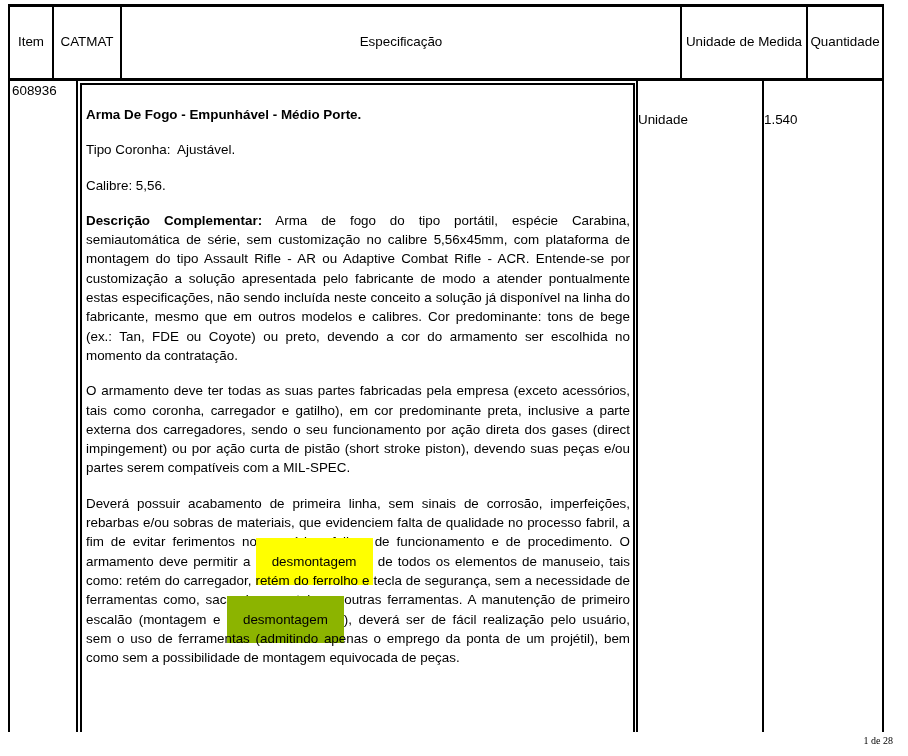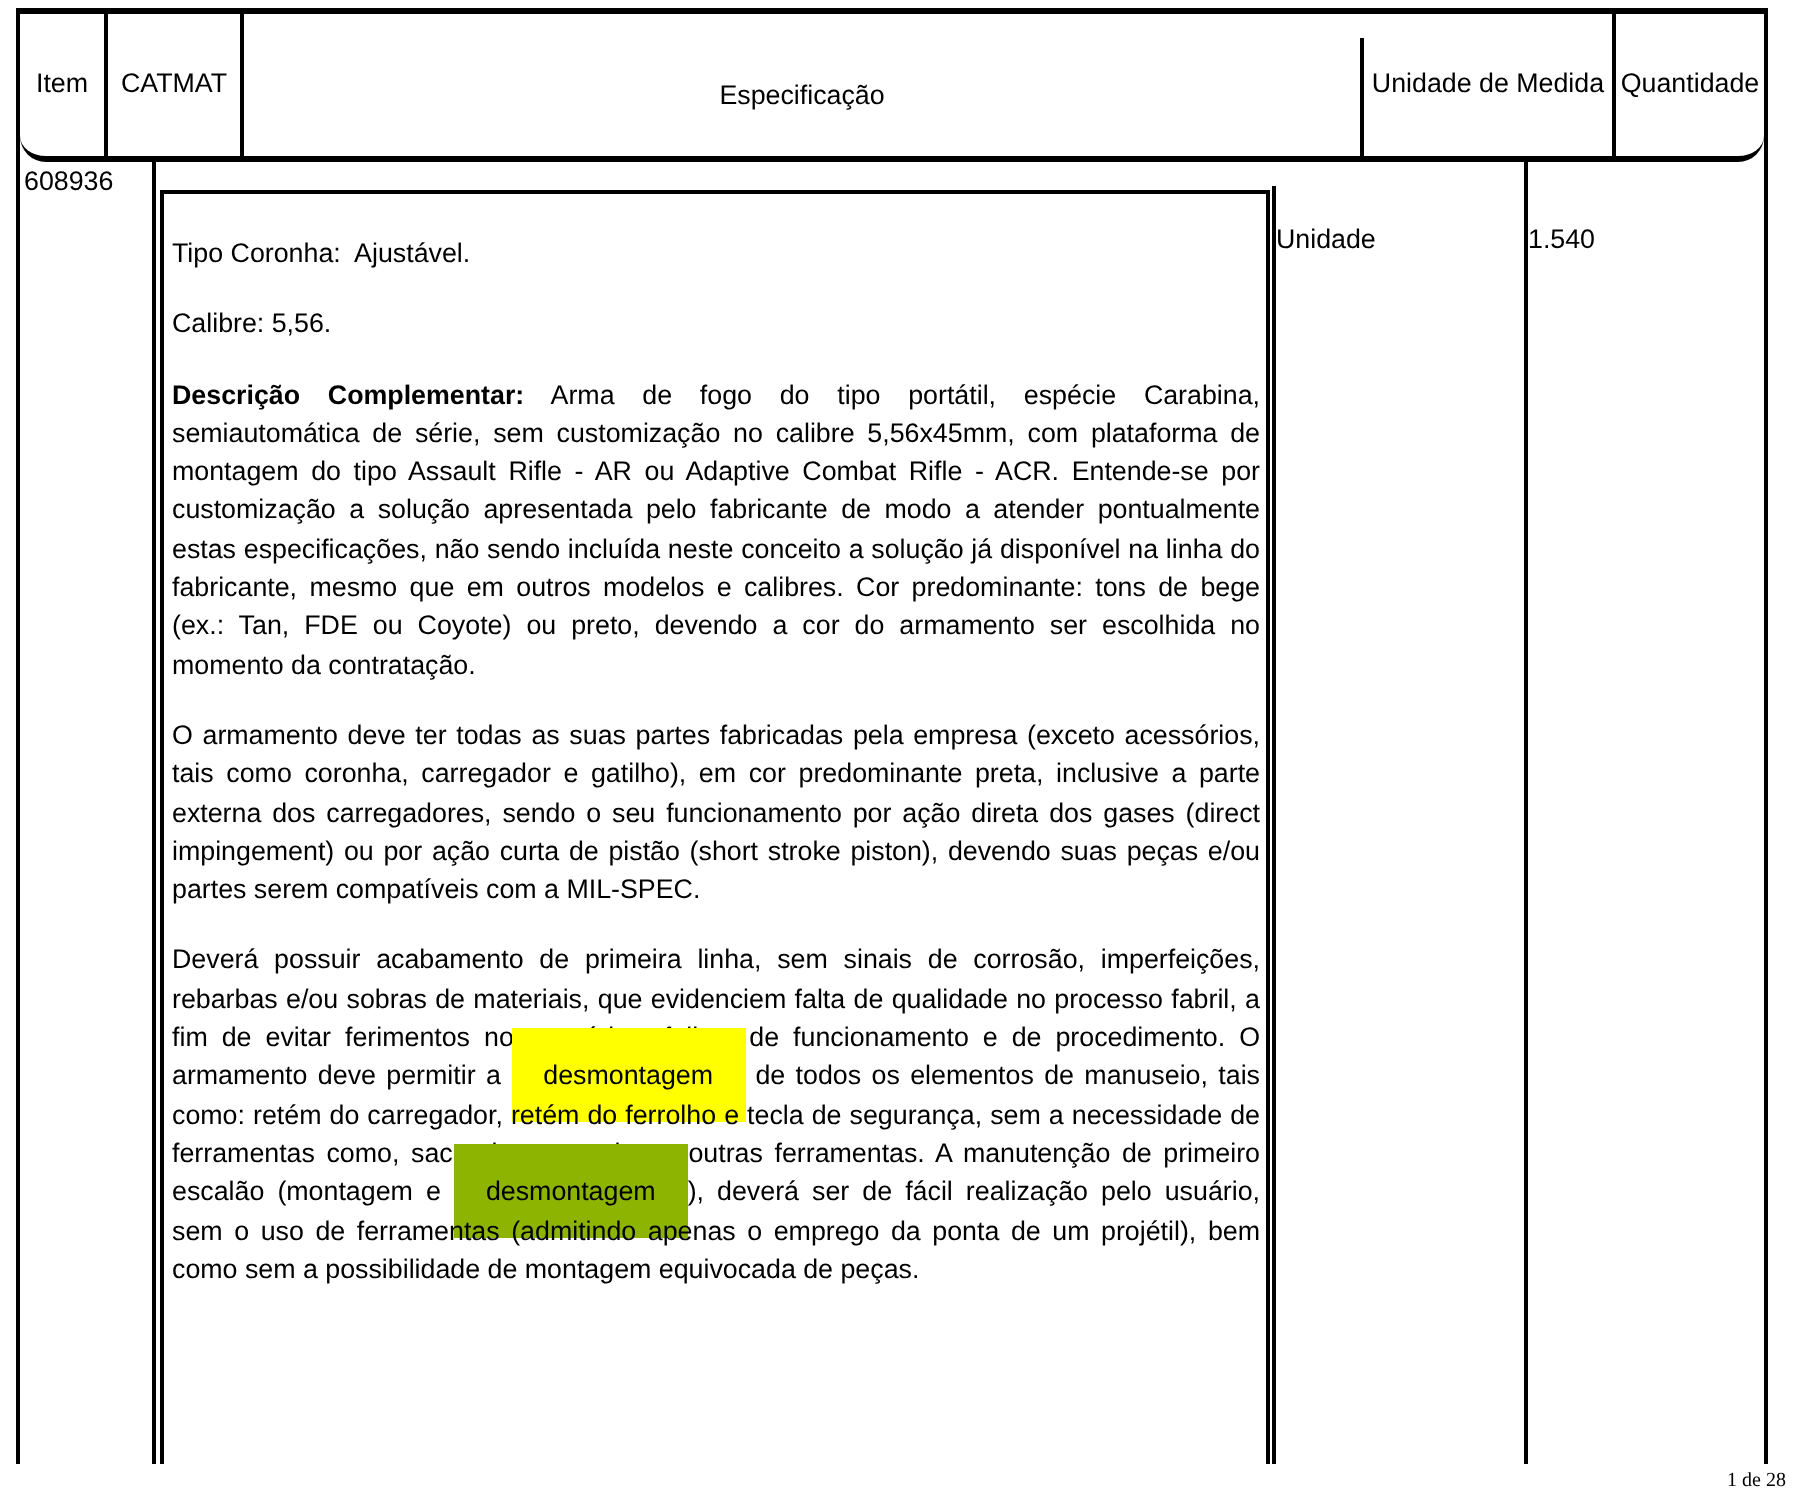--- a/index.html
+++ b/index.html
@@ -5,27 +5,27 @@
   html,body{margin:0;padding:0;}
   body{
     width:908px;height:756px;background:#ffffff;color:#000;
     font-family:"Liberation Sans", sans-serif;position:relative;overflow:hidden;
   }
   .doc-table{
     position:absolute;left:8px;top:4px;width:876px;height:728px;
     box-sizing:border-box;border:2px solid #000;border-top-width:3px;border-bottom:none;
     display:flex;flex-direction:column;overflow:hidden;background:#fff;
   }
-  .header-row{display:flex;height:71px;flex:none;border-bottom:3px solid #000;border-radius:13px;}
+  .header-row{display:flex;height:71px;flex:none;border-bottom:3px solid #000;}
   .body-row{display:flex;flex:1;overflow:hidden;}
   .cell{box-sizing:border-box;border-right:2px solid #000;}
   .cell:last-child{border-right:none;}
   .col-item{width:44px;flex:none;}
   .col-catmat{width:68px;flex:none;}
-  .col-spec{width:560px;flex:none;margin-top:12px;}
+  .col-spec{width:560px;flex:none;}
   .col-unidade{width:126px;flex:none;}
   .col-quant{flex:1;}
   .header-row .cell{
     display:flex;align-items:center;justify-content:center;text-align:center;
     font-size:13.4px;line-height:16.5px;padding:2px;
   }
   .body-row .col-item{text-align:center;padding-top:23px;font-size:13.4px;}
   .body-row .col-catmat{padding:2px 18px 0 2px;font-size:13.4px;}
   .body-row .col-unidade,.body-row .col-quant{text-align:left;padding-top:31px;font-size:13.4px;}
   .spec-box{
@@ -54,20 +54,21 @@
     <div class="cell col-catmat">CATMAT</div>
     <div class="cell col-spec">Especificação</div>
     <div class="cell col-unidade">Unidade de Medida</div>
     <div class="cell col-quant">Quantidade</div>
   </div>
 
   <div class="body-row">
     <div class="cell col-catmat">608936</div>
     <div class="cell col-spec">
       <div class="spec-box">
+        <p class="bold left">Arma De Fogo - Empunhável - Médio Porte.</p>
         <p class="left prewrap">Tipo Coronha:  Ajustável.</p>
         <p class="left">Calibre: 5,56.</p>
         <p><span class="bold">Descrição Complementar:</span><span> Arma de fogo do tipo portátil, espécie Carabina, semiautomática de série, sem customização no calibre 5,56x45mm, com plataforma de montagem do tipo Assault Rifle - AR ou Adaptive Combat Rifle - ACR. Entende-se por customização a solução apresentada pelo fabricante de modo a atender pontualmente estas especificações, não sendo incluída neste conceito a solução já disponível na linha do fabricante, mesmo que em outros modelos e calibres. Cor predominante: tons de bege (ex.: Tan, FDE ou Coyote) ou preto, devendo a cor do armamento ser escolhida no momento da contratação.</span></p>
         <p>O armamento deve ter todas as suas partes fabricadas pela empresa (exceto acessórios, tais como coronha, carregador e gatilho), em cor predominante preta, inclusive a parte externa dos carregadores, sendo o seu funcionamento por ação direta dos gases (direct impingement) ou por ação curta de pistão (short stroke piston), devendo suas peças e/ou partes serem compatíveis com a MIL-SPEC.</p>
         <p><span>Deverá possuir acabamento de primeira linha, sem sinais de corrosão, imperfeições, rebarbas e/ou sobras de materiais, que evidenciem falta de qualidade no processo fabril, a fim de evitar ferimentos nos usuários, falhas de funcionamento e de procedimento. O armamento deve permitir a </span><mark class="hl-yellow">desmontagem</mark><span> de todos os elementos de manuseio, tais como: retém do carregador, retém do ferrolho e tecla de segurança, sem a necessidade de ferramentas como, saca-pino, martelo ou outras ferramentas.  A manutenção de primeiro escalão (montagem e </span><mark class="hl-green">desmontagem</mark><span>), deverá ser de fácil realização pelo usuário, sem o uso de ferramentas (admitindo apenas o emprego da ponta de um projétil), bem como sem a possibilidade de montagem equivocada de peças.</span></p>
       </div>
     </div>
     <div class="cell col-unidade">Unidade</div>
     <div class="cell col-quant">1.540</div>
   </div>

